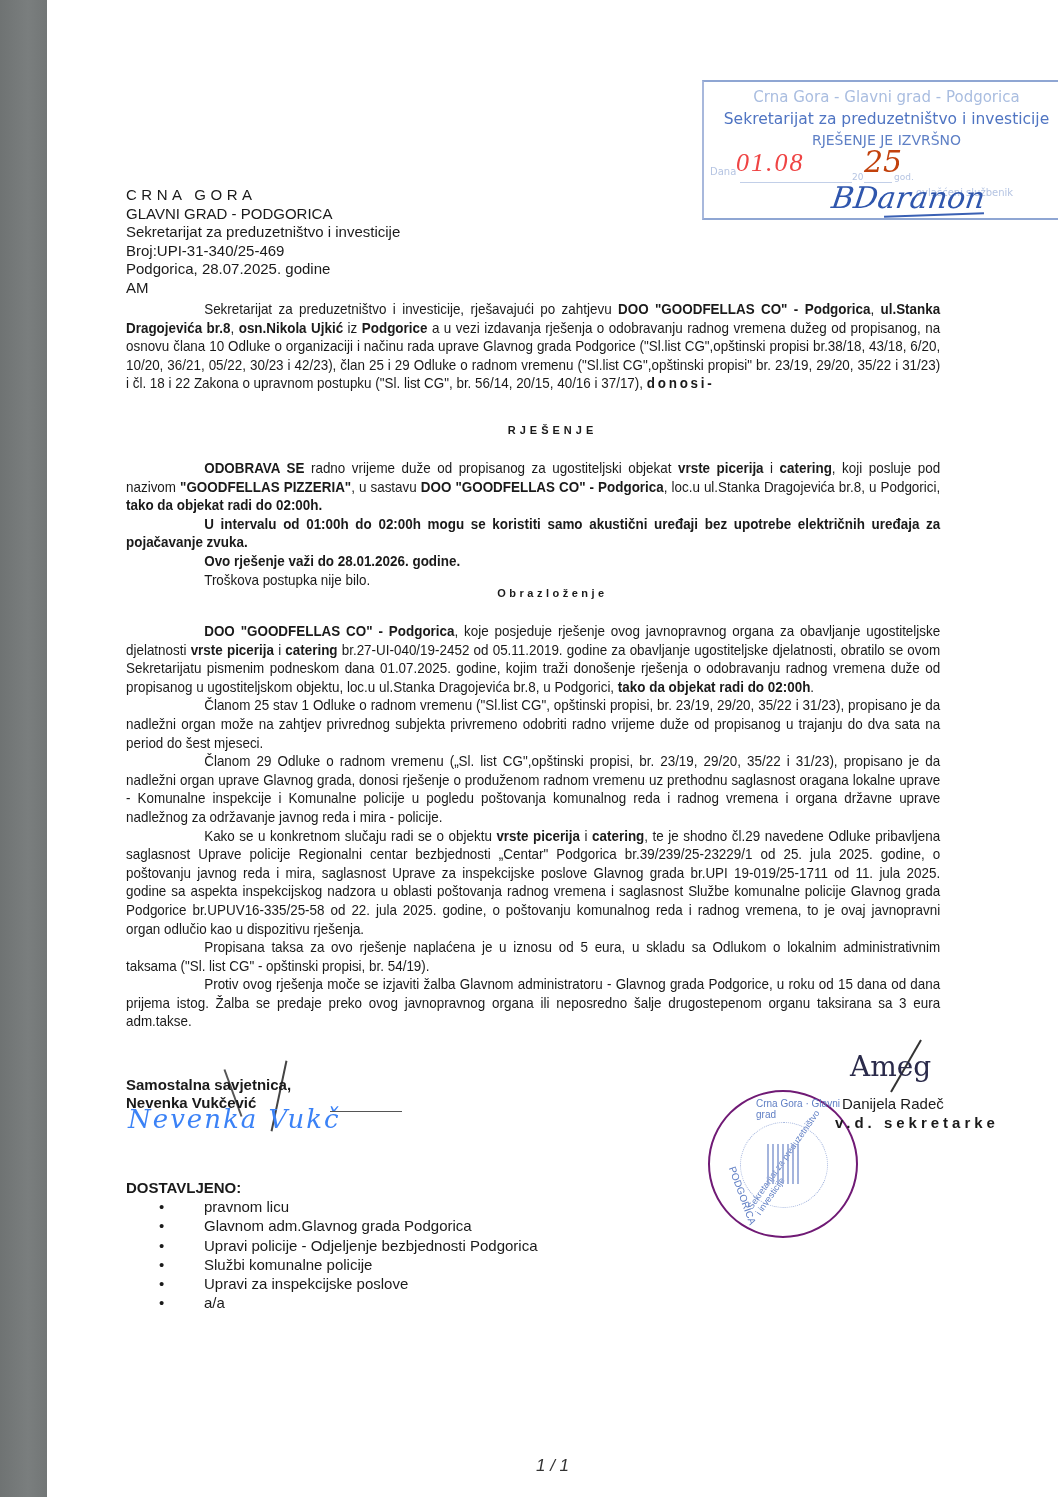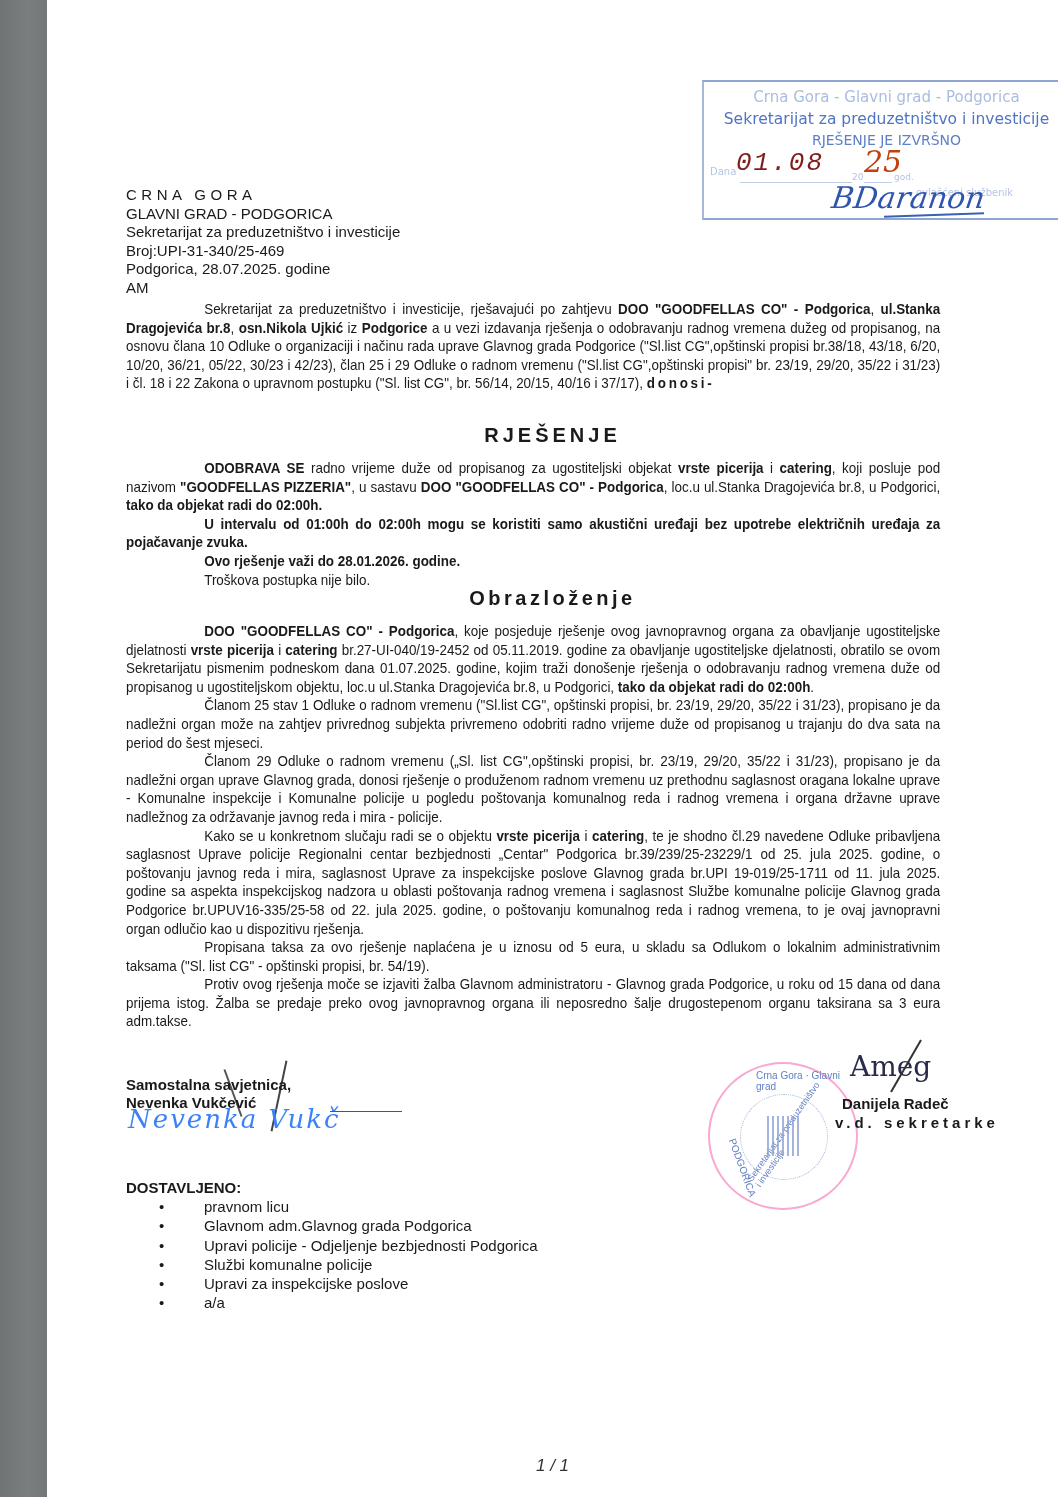--- a/index.html
+++ b/index.html
@@ -24,21 +24,21 @@
     border: 2px dashed #6f8fc6; border-style: solid;
     border-color: #8fa6d3 #5a7cc0 #8fa6d3 #a8b8dc;
     color: #5a7ec9; font-family: "DejaVu Sans", sans-serif;
     box-sizing: border-box;
   }
   .exec-stamp .l1 { position:absolute; top:6px; left:0; right:0; text-align:center; font-size:15px; color:#a9bde0; }
   .exec-stamp .l2 { position:absolute; top:28px; left:0; right:0; text-align:center; font-size:15.5px; color:#4f74c2; }
   .exec-stamp .l3 { position:absolute; top:50px; left:0; right:0; text-align:center; font-size:14px; color:#5f80c6; }
   .exec-stamp .date-label { position:absolute; top:84px; left:6px; font-size:10px; color:#b5c4e2; }
   .exec-stamp .date-line { position:absolute; top:100px; left:36px; width:112px; border-bottom:1px solid #c2cfe8; }
-  .exec-stamp .date-val { position:absolute; top:66px; left:32px; font-family:Liberation Mono, monospace; font-style:italic; font-size:26px; color:#7f1d1d; letter-spacing:2px; }
+  .exec-stamp .date-val { position:absolute; top:66px; left:32px; font-family:Liberation Serif, serif; font-style:italic; font-size:26px; color:#ef4444; letter-spacing:2px; }
   .exec-stamp .yr-prefix { position:absolute; top:90px; left:148px; font-size:9px; color:#b5c4e2; }
   .exec-stamp .yr-line { position:absolute; top:100px; left:160px; width:28px; border-bottom:1px solid #c2cfe8; }
   .exec-stamp .yr-val { position:absolute; top:62px; left:160px; font-family:"DejaVu Serif", serif; font-style:italic; font-size:30px; color:#c2410c; }
   .exec-stamp .god { position:absolute; top:90px; left:190px; font-size:9px; color:#b5c4e2; }
   .exec-stamp .official { position:absolute; top:105px; left:212px; font-size:10px; color:#b5c4e2; }
   .exec-stamp .sig { position:absolute; top:98px; left:128px; font-family:"DejaVu Serif", serif; font-style:italic; font-size:30px; color:#2f56ad; transform: skewX(-8deg); }
   .exec-stamp .sig-under { position:absolute; top:132px; left:180px; width:100px; border-bottom:2px solid #3a60b4; transform: rotate(-2deg); }
 
   
   .hdr { position:absolute; left:126px; top:186px; font-size:15px; line-height:18.5px; }
@@ -49,46 +49,46 @@
     position:absolute; left:126px; width:814px;
     font-family: "Liberation Sans", sans-serif; font-size:14.6px; line-height:18.6px;
     text-align: justify; transform: scaleX(0.92); transform-origin: left top;
     width: 885px;
   }
   .indent { text-indent: 85px; }
   .text p { margin: 0; }
   .spaced { letter-spacing: 3px; font-weight: bold; }
   .heading {
     position:absolute; left:47px; width:1011px; text-align:center;
-    font-weight:bold; font-size:20px; letter-spacing:4px;
+    font-weight:bold; font-size:11px; letter-spacing:4px;
   }
   .heading.normal { font-weight: bold; letter-spacing: 3.5px; }
 
   
   .sig-left { position:absolute; left:126px; top:1076px; font-weight:bold; font-size:15px; line-height:18px; }
   .sig-left-scrawl { position:absolute; left:128px; top:1104px; font-family:"DejaVu Serif", serif; font-style:italic; font-size:26px; color:#3b82f6; letter-spacing:2px; }
   .sig-left-stroke { position:absolute; left:278px; top:1060px; width:2px; height:72px; background:#444; transform: rotate(12deg); }
   .sig-left-stroke2 { position:absolute; left:232px; top:1068px; width:2px; height:50px; background:#555; transform: rotate(-20deg); }
   .sig-left-line { position:absolute; left:330px; top:1111px; width:72px; border-bottom:1.5px solid #555; }
 
   .round-stamp {
-    position:absolute; left:708px; top:1062px; width:150px; height:148px;
-    border:2px solid #f9a8d4; border-radius:50%; box-sizing:border-box;
+    position:absolute; left:708px; top:1090px; width:150px; height:148px;
+    border:2px solid #701a75; border-radius:50%; box-sizing:border-box;
   }
   .round-stamp .inner {
     position:absolute; left:30px; top:30px; width:86px; height:84px;
     border:1px dotted #9fb1dc; border-radius:50%;
   }
   .round-stamp .txt { position:absolute; font-size:10px; color:#5f7ec4; }
   .round-stamp .emblem {
     position:absolute; left:57px; top:52px; width:32px; height:40px;
     background: repeating-linear-gradient(90deg, #8ea2d4 0 2px, transparent 2px 5px);
     opacity:0.8;
   }
-  .sig-right-name { position:absolute; left:842px; top:1094px; font-weight:bold; font-size:15px; line-height:20px; }
+  .sig-right-name { position:absolute; left:842px; top:1094px; font-weight:normal; font-size:15px; line-height:20px; }
   .sig-right-title { position:absolute; left:835px; top:1114px; font-weight:bold; font-size:15px; letter-spacing:4px; }
   .sig-right-scrawl { position:absolute; left:850px; top:1050px; font-family:"DejaVu Serif", serif; font-size:28px; color:#2a2a4a; }
   .sig-right-stroke { position:absolute; left:905px; top:1036px; width:2px; height:60px; background:#333; transform: rotate(30deg); }
 
   
   .dist { position:absolute; left:126px; top:1178px; font-size:15px; line-height:19.2px; }
   .dist .title { font-weight:bold; }
   .dist ul { margin:0; padding:0 0 0 0; list-style:none; }
   .dist li { position:relative; padding-left:78px; }
   .dist li::before { content:"\2022"; position:absolute; left:33px; top:0; }

